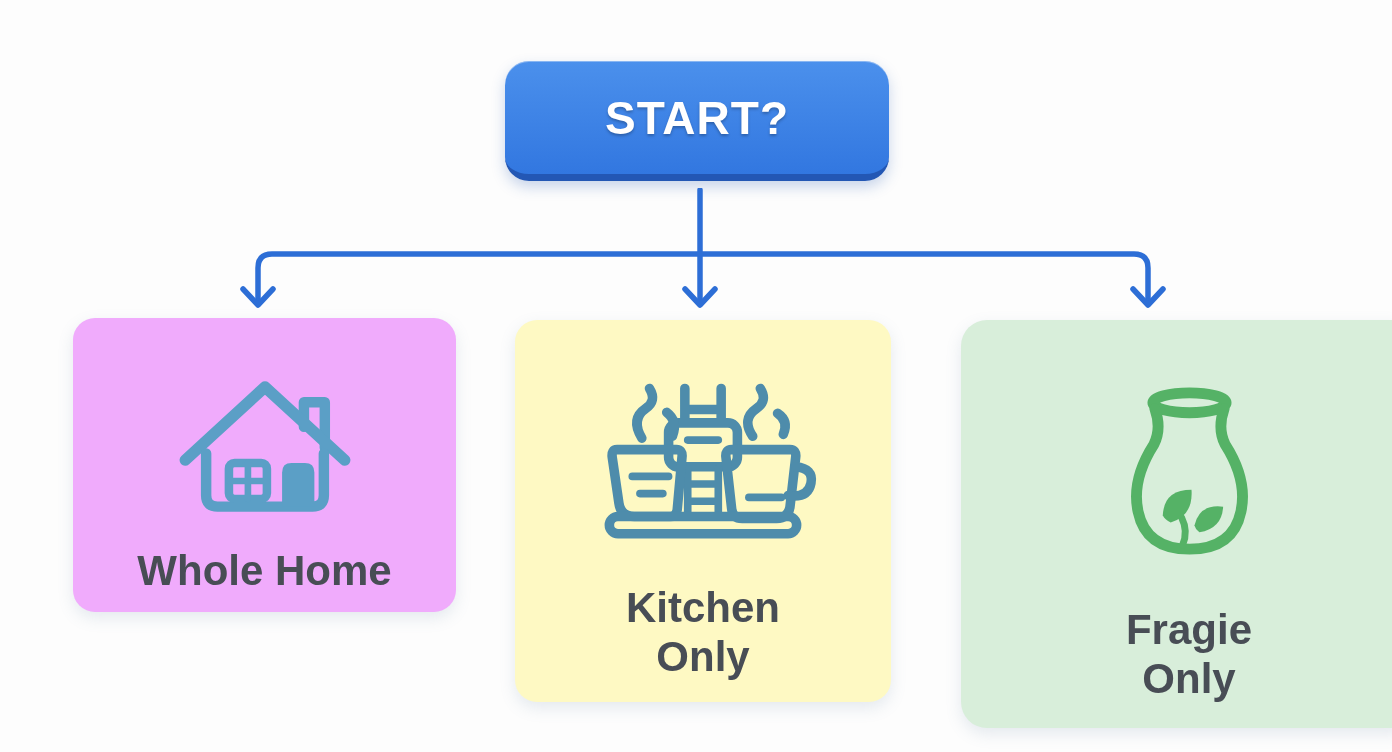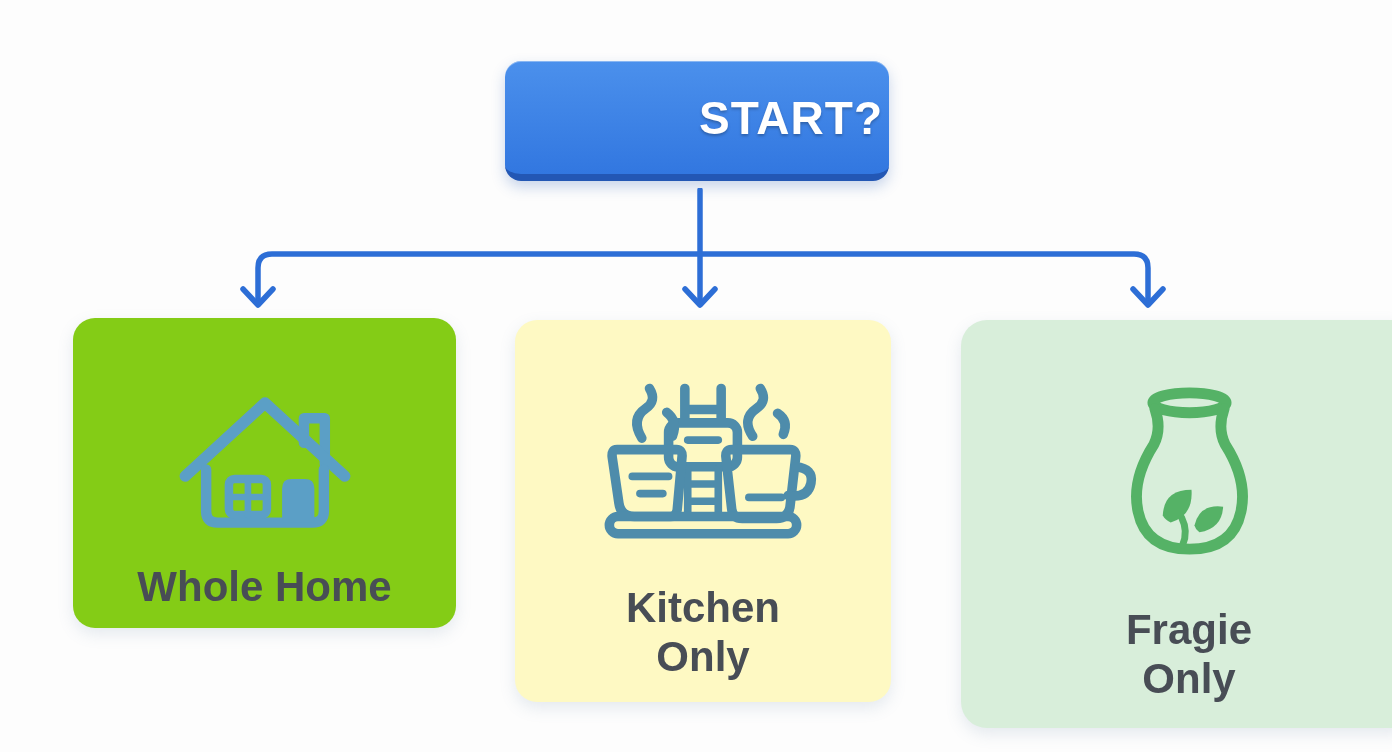--- a/index.html
+++ b/index.html
@@ -7,43 +7,43 @@
     position:relative;width:1392px;height:752px;overflow:hidden;
     background:#fdfdfd;
     font-family:"Liberation Sans", sans-serif;
   }
   
   .start-btn{
     position:absolute;left:505px;top:61px;width:384px;height:120px;
     background:linear-gradient(180deg,#4b90ec 0%,#3277e0 100%);
     border:none;
     border-bottom:7px solid #2357b4;
-    border-radius:16px;
+    border-radius:24px;
     box-shadow:0 6px 14px rgba(40,90,180,.25), inset 0 1px 0 rgba(255,255,255,.35);
-    display:flex;align-items:center;justify-content:flex-end;
+    display:flex;align-items:center;justify-content:center;
     cursor:pointer;
   }
   .start-btn span{
     color:#ffffff;font-size:46px;font-weight:700;letter-spacing:1px;
     text-shadow:0 2px 3px rgba(0,0,0,.25);
   }
   
   .connector{position:absolute;left:0;top:188px;width:1392px;height:130px;}
   .connector path{
     fill:none;stroke:#2d6ed6;stroke-width:5.5;
     stroke-linecap:round;stroke-linejoin:round;
   }
   
   .card{
     position:absolute;border-radius:22px;
     display:flex;flex-direction:column;align-items:center;justify-content:space-between;
     box-shadow:0 6px 16px rgba(100,130,160,.16);
     cursor:pointer;
   }
-  .card--whole  {left:73px;  top:318px; width:383px; height:256px; background:#84cc16; padding:38px 0 16px;}
+  .card--whole  {left:73px;  top:318px; width:383px; height:256px; background:#f0abfc; padding:22px 0 16px;}
   .card--kitchen{left:515px; top:320px; width:376px; height:338px; background:#fef9c3; padding:24px 0 20px;}
   .card--fragile{left:961px; top:320px; width:432px; height:356px; background:#d8eeda; padding:28px 12px 24px; border-radius:26px;}
   .card-label{
     color:#484d55;font-size:42px;font-weight:700;text-align:center;line-height:1.18;
   }
   .card-label--nowrap{white-space:nowrap;}
   .card-label--stack{max-width:230px;}
   .icon-box{display:flex;align-items:center;justify-content:center;flex:1 1 auto;}
   .icon-box svg{display:block;}
 </style>

